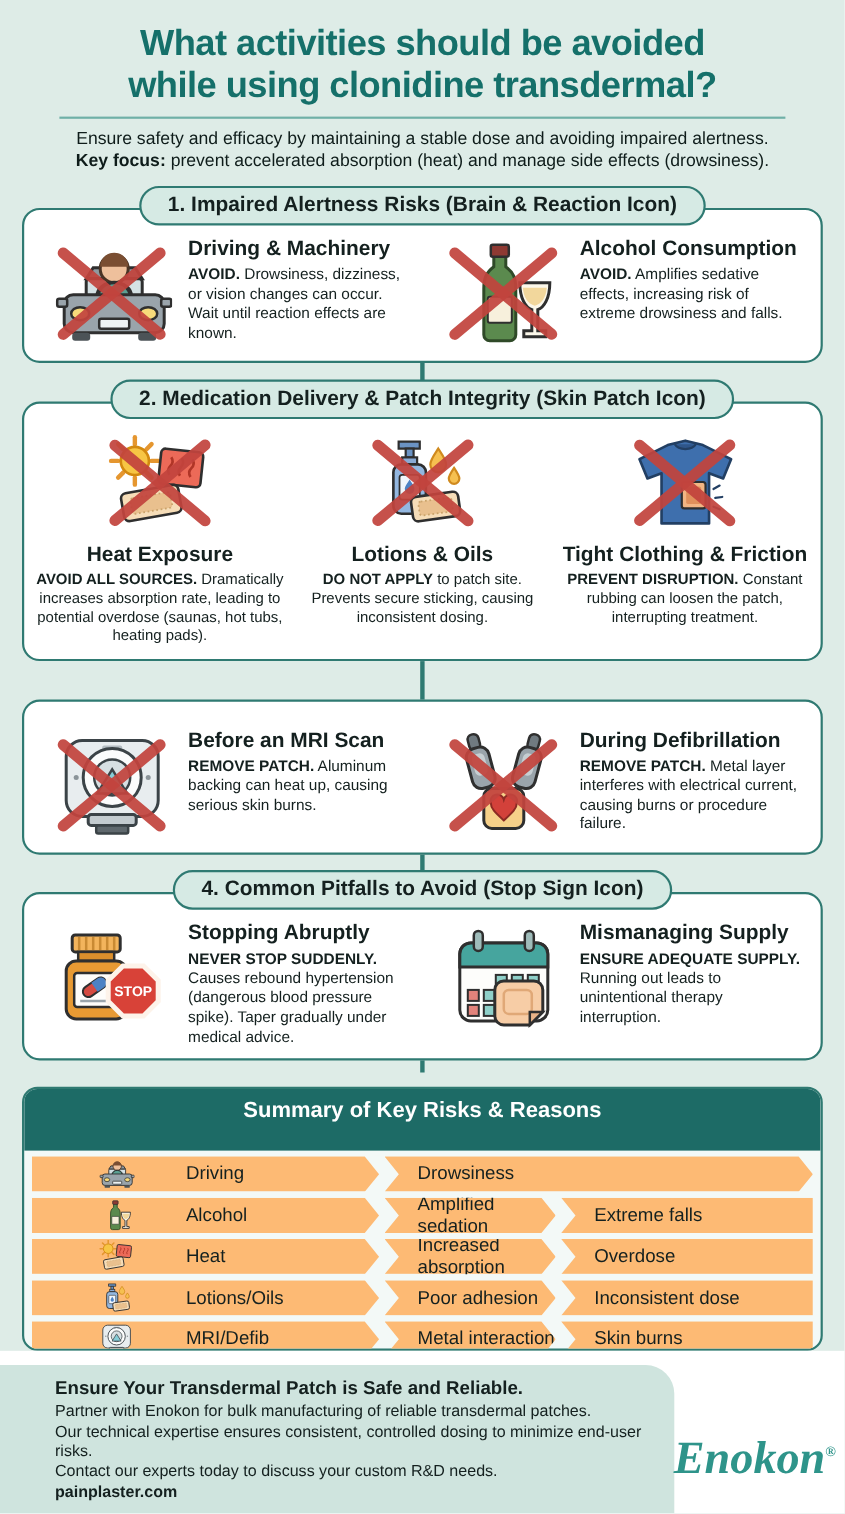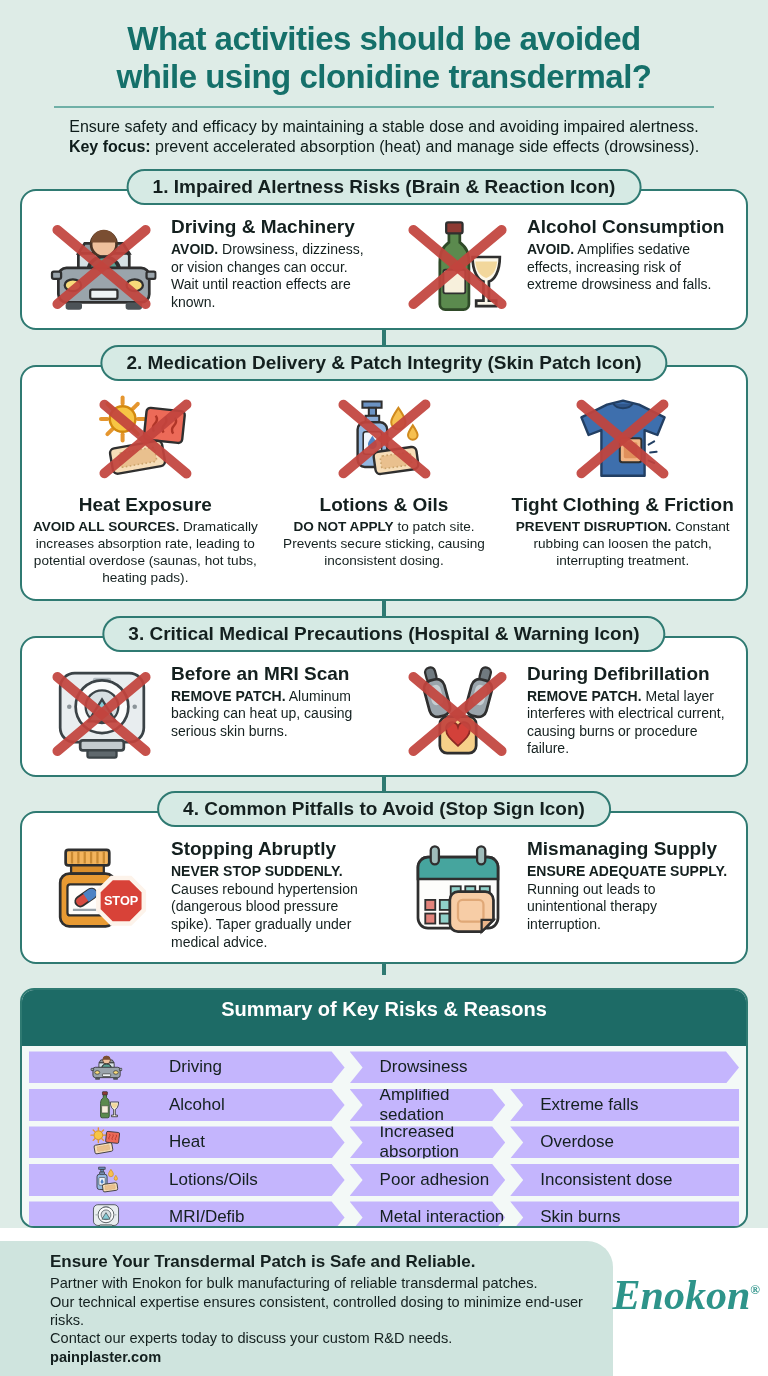--- a/index.html
+++ b/index.html
@@ -32,27 +32,27 @@
   .txt h3{margin:0 0 3px;font-size:19px;line-height:1.1;}
   .txt p{margin:0;font-size:14px;line-height:1.26;}
   .threecol{display:grid;grid-template-columns:1fr 1fr 1fr;padding:28px 8px 13px;column-gap:8px;text-align:center;}
   .col .icon.big{margin:0 auto 6px;width:104px;height:88px;}
   .col h3{margin:12px 0 2px;font-size:19px;line-height:1.1;}
   .col p{margin:0;font-size:13.6px;line-height:1.26;}
   
   .table{margin:13px 20px 0;border:2.5px solid #2f7a72;border-radius:14px;overflow:hidden;background:#f3f9f7;}
   .thead{background:#1d6b66;color:#ffffff;font-size:20px;font-weight:bold;text-align:center;padding:8px 0 25px;}
   .trow{display:flex;align-items:stretch;margin:5.5px 7px;height:32px;gap:5px;}
-  .tc{background:#c4b5fd;display:flex;align-items:center;font-size:17px;}
+  .tc{background:#fdba74;display:flex;align-items:center;font-size:17px;}
   .tc1{flex:0 0 36%;clip-path:polygon(0 0,calc(100% - 13px) 0,100% 50%,calc(100% - 13px) 100%,0 100%);padding-left:60px;}
   .icon.mini{width:34px;height:30px;margin-right:46px;}
   .tc2{flex:1 1 auto;clip-path:polygon(0 0,calc(100% - 13px) 0,100% 50%,calc(100% - 13px) 100%,0 100%,13px 50%);padding-left:30px;}
   .tc3{flex:0 0 28%;clip-path:polygon(0 0,100% 0,100% 100%,0 100%,13px 50%);padding-left:30px;}
   
-  .bottom{margin-top:auto;background:#ffffff;display:flex;align-items:center;padding-top:13px;flex:0 0 auto;}
+  .bottom{margin-top:auto;background:#ffffff;display:flex;align-items:flex-end;padding-top:13px;flex:0 0 auto;}
   .fbox{width:630px;box-sizing:border-box;background:#cfe4de;border-radius:0 26px 0 0;padding:11px 20px 10px 50px;}
   .fbox .fh{font-size:17px;font-weight:bold;margin:0 0 2px;line-height:1.2;}
   .fbox p{margin:0;font-size:14.6px;line-height:1.26;}
   .fbox .site{font-weight:bold;}
   .brand{flex:1;text-align:center;padding:0 8px 26px 0;font-family:"Liberation Serif",serif;font-style:italic;
          font-weight:bold;font-size:42px;color:#2e948a;}
   .brand sup{font-size:13px;font-style:normal;vertical-align:super;}
   .hidden-defs{position:absolute;width:0;height:0;overflow:hidden;}
 </style>
 </head>
@@ -274,21 +274,20 @@
         </div>
         <h3>Tight Clothing &amp; Friction</h3>
         <p><b>PREVENT DISRUPTION.</b> <span>Constant rubbing can loosen the patch, interrupting treatment.</span></p>
       </div>
     </div>
   </section>
 
   <div class="vline"></div>
 
   <section class="sec">
-    <div class="pill">3. Critical Medical Precautions (Hospital &amp; Warning Icon)</div>
     <div class="box tworow">
       <div class="item">
         <div class="icon big">
           <svg viewBox="0 0 120 110">
               <use href="#sym-mri"></use>
             </svg>
           <div class="x"></div>
         </div>
         <div class="txt">
           <h3>Before an MRI Scan</h3>

